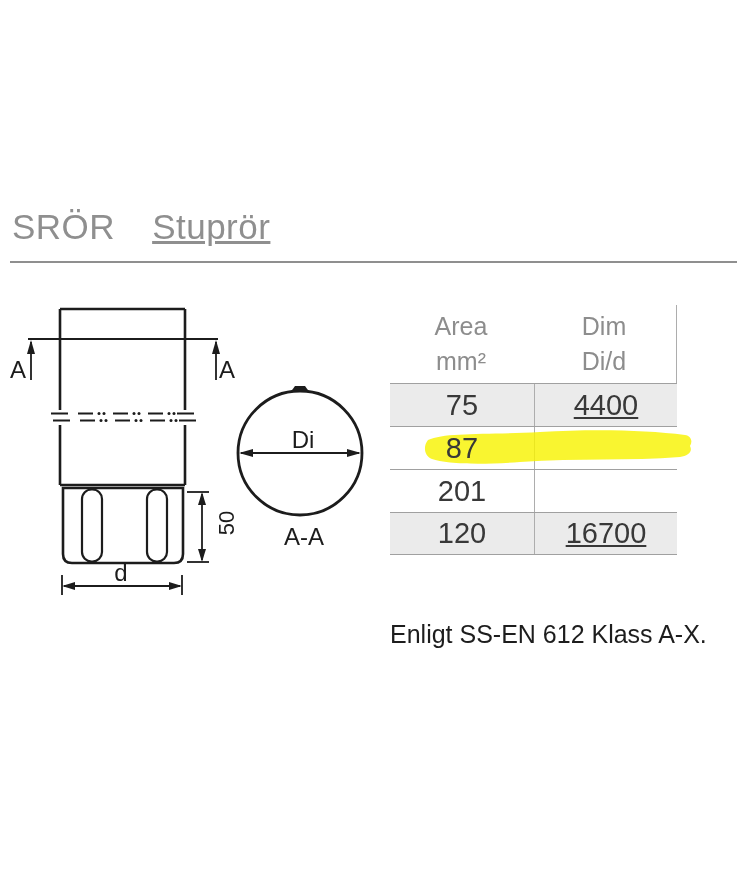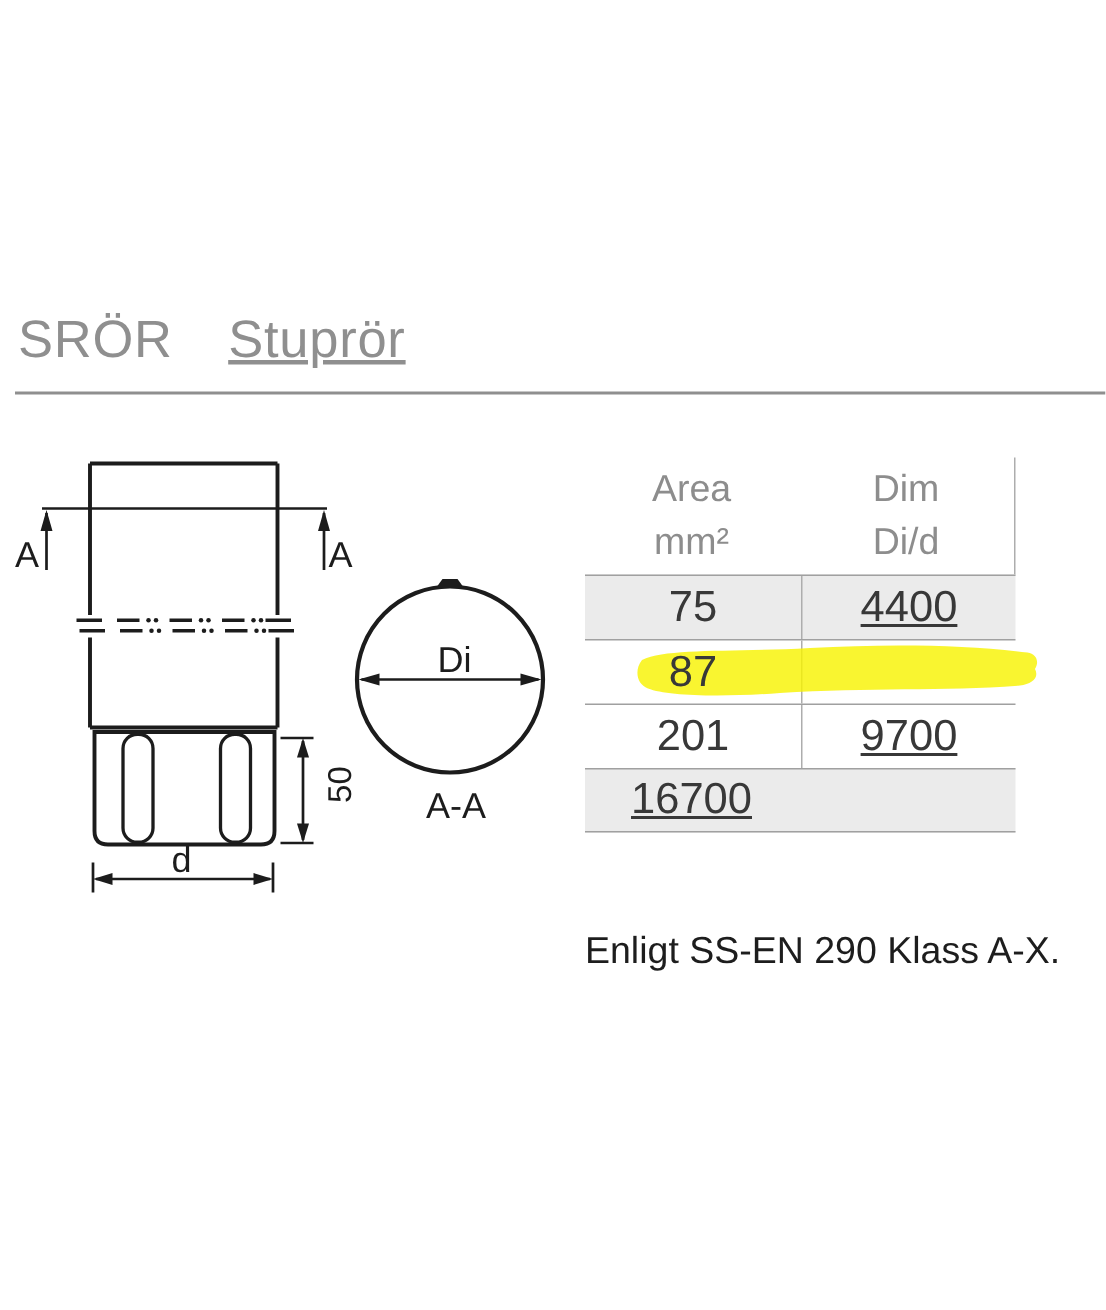--- a/index.html
+++ b/index.html
@@ -154,33 +154,33 @@
     </div>
     <div class="trow">
       <div class="cell c1">
           <span>87</span>
         </div>
     </div>
     <div class="trow">
       <div class="cell c1">
           <span>201</span>
         </div>
-      <div class="cell c2">
-          <span>9700</span>
-        </div>
     </div>
     <div class="trow shaded">
+      <div class="cell c1">
+          <span>120</span>
+        </div>
       <div class="cell c2">
           <span>16700</span>
         </div>
     </div>
 
     <svg class="marker-overlay" viewBox="0 0 310 292" width="310" height="292">
       <path fill-opacity="0.82" d="M38 135 C55 127 95 130 150 127 C205 124 255 125 295 130
                C301 131 303 136 300 141 C303 147 298 151 290 152
                C240 156 190 153 130 157 C90 160 55 159 42 154
                C34 151 33 141 38 135 Z" fill="#f8f303"></path>
     </svg>
   </div>
 
-  <div class="note">Enligt SS-EN 290 Klass A-X.</div>
+  <div class="note">Enligt SS-EN 612 Klass A-X.</div>
 
 </div>
 
 </body></html>

